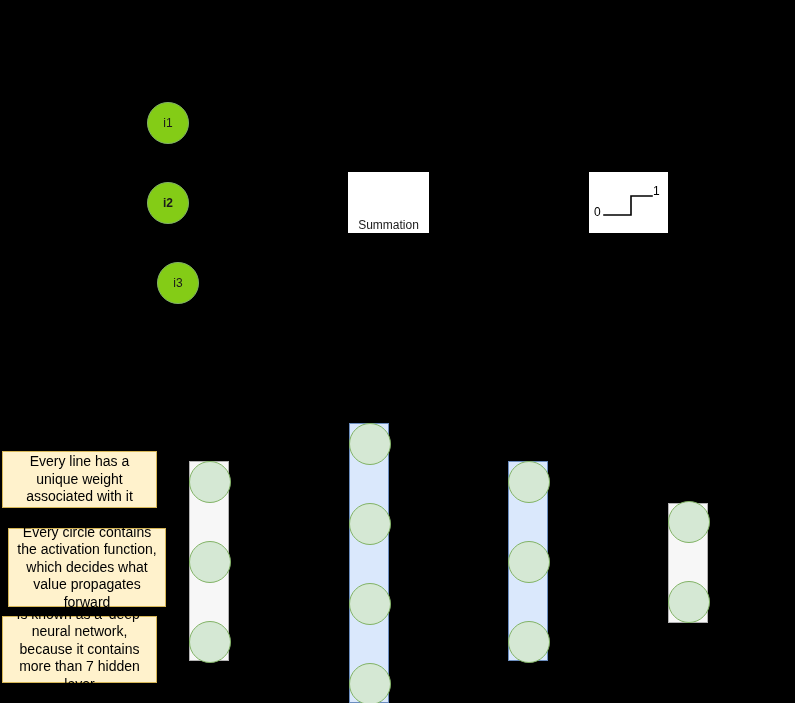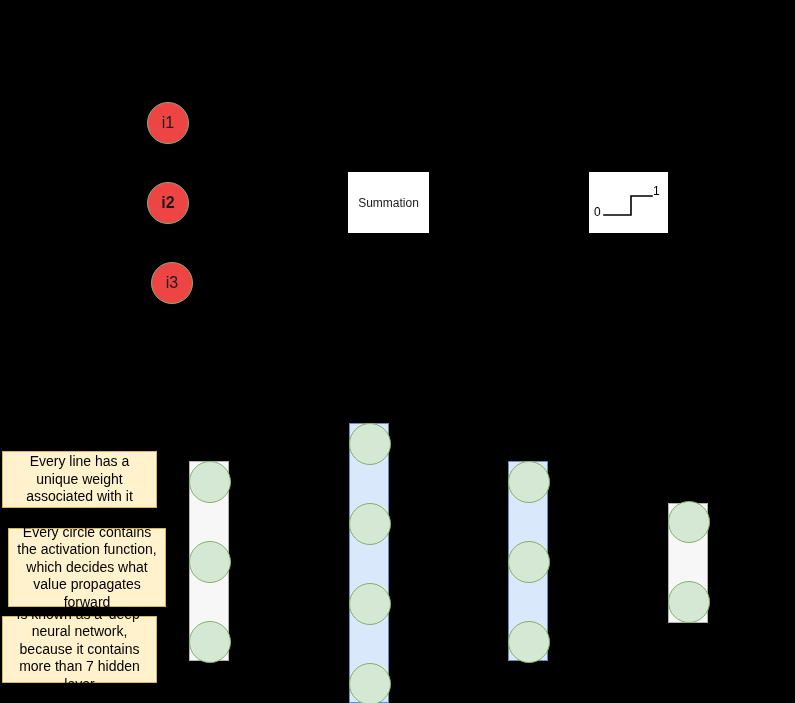--- a/index.html
+++ b/index.html
@@ -15,39 +15,39 @@
     overflow: hidden;
     font-family: "Liberation Sans", sans-serif;
   }
 
   
   .node-circle {
     position: absolute;
     width: 42px;
     height: 42px;
     border-radius: 50%;
-    background: #ef4444;
+    background: #84cc16;
     border: 1px solid #82b366;
     box-sizing: border-box;
     display: flex;
     align-items: center;
     justify-content: center;
-    font-size: 16px;
+    font-size: 12px;
     color: #1a1a1a;
     line-height: 1;
   }
 
   
   .proc-box {
     position: absolute;
     background: #ffffff;
     border: 1px solid #ffffff;
     box-sizing: border-box;
     display: flex;
-    align-items: center;
+    align-items: flex-end;
     justify-content: center;
     font-size: 12px;
     color: #1a1a1a;
   }
   .step-box {
     position: absolute;
     background: #ffffff;
     border: 1px solid #ffffff;
     box-sizing: border-box;
   }
@@ -97,21 +97,21 @@
 <body>
 
 <div id="canvas">
 
   <div class="node-circle" style="left:147px; top:102px;">
     <span>i1</span>
   </div>
   <div class="node-circle" style="left:147px; top:182px;font-weight:bold;">
     <span>i2</span>
   </div>
-  <div class="node-circle" style="left:151px; top:262px;">
+  <div class="node-circle" style="left:157px; top:262px;">
     <span>i3</span>
   </div>
 
   <div class="proc-box" style="left:348px; top:172px; width:81px; height:61px;">
     <span>Summation</span>
   </div>
 
   <div class="step-box" style="left:589px; top:172px; width:79px; height:61px;">
     <svg width="79" height="61" viewBox="0 0 79 61">
       <path d="M 14 42 L 41 42 L 41 23 L 62 23" fill="none" stroke="#000000" stroke-width="1.6" stroke-linecap="square"></path>

